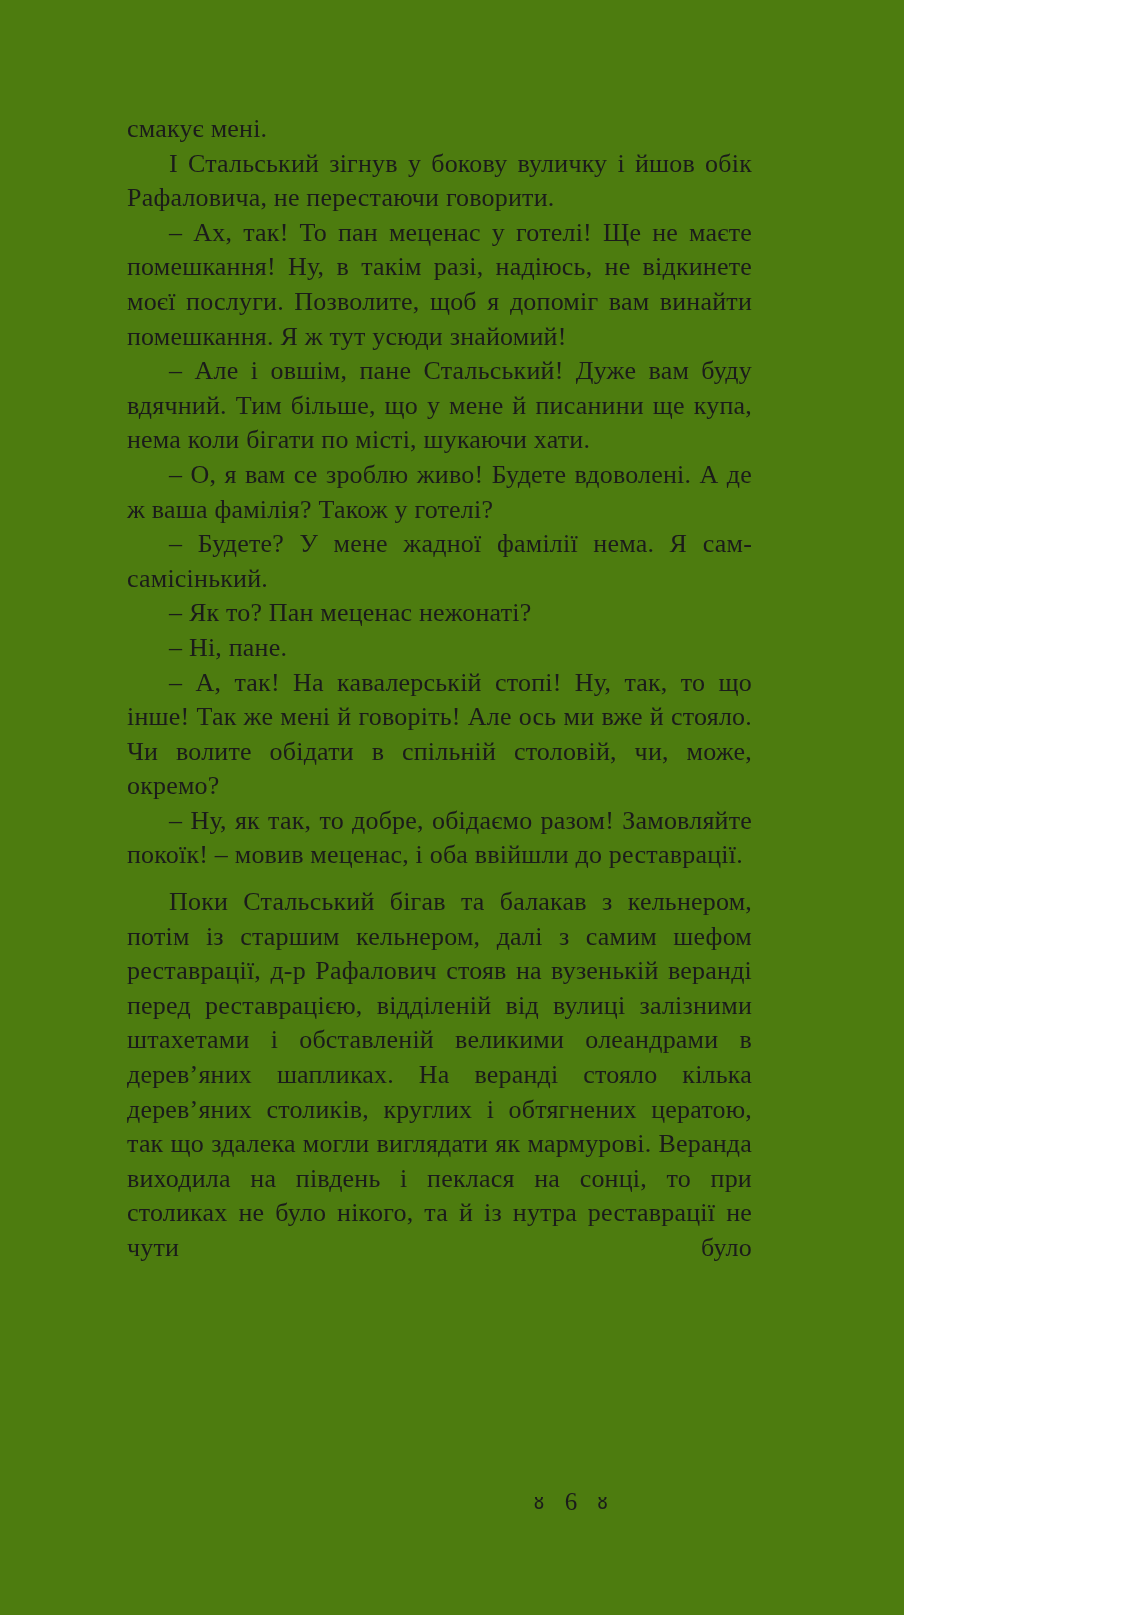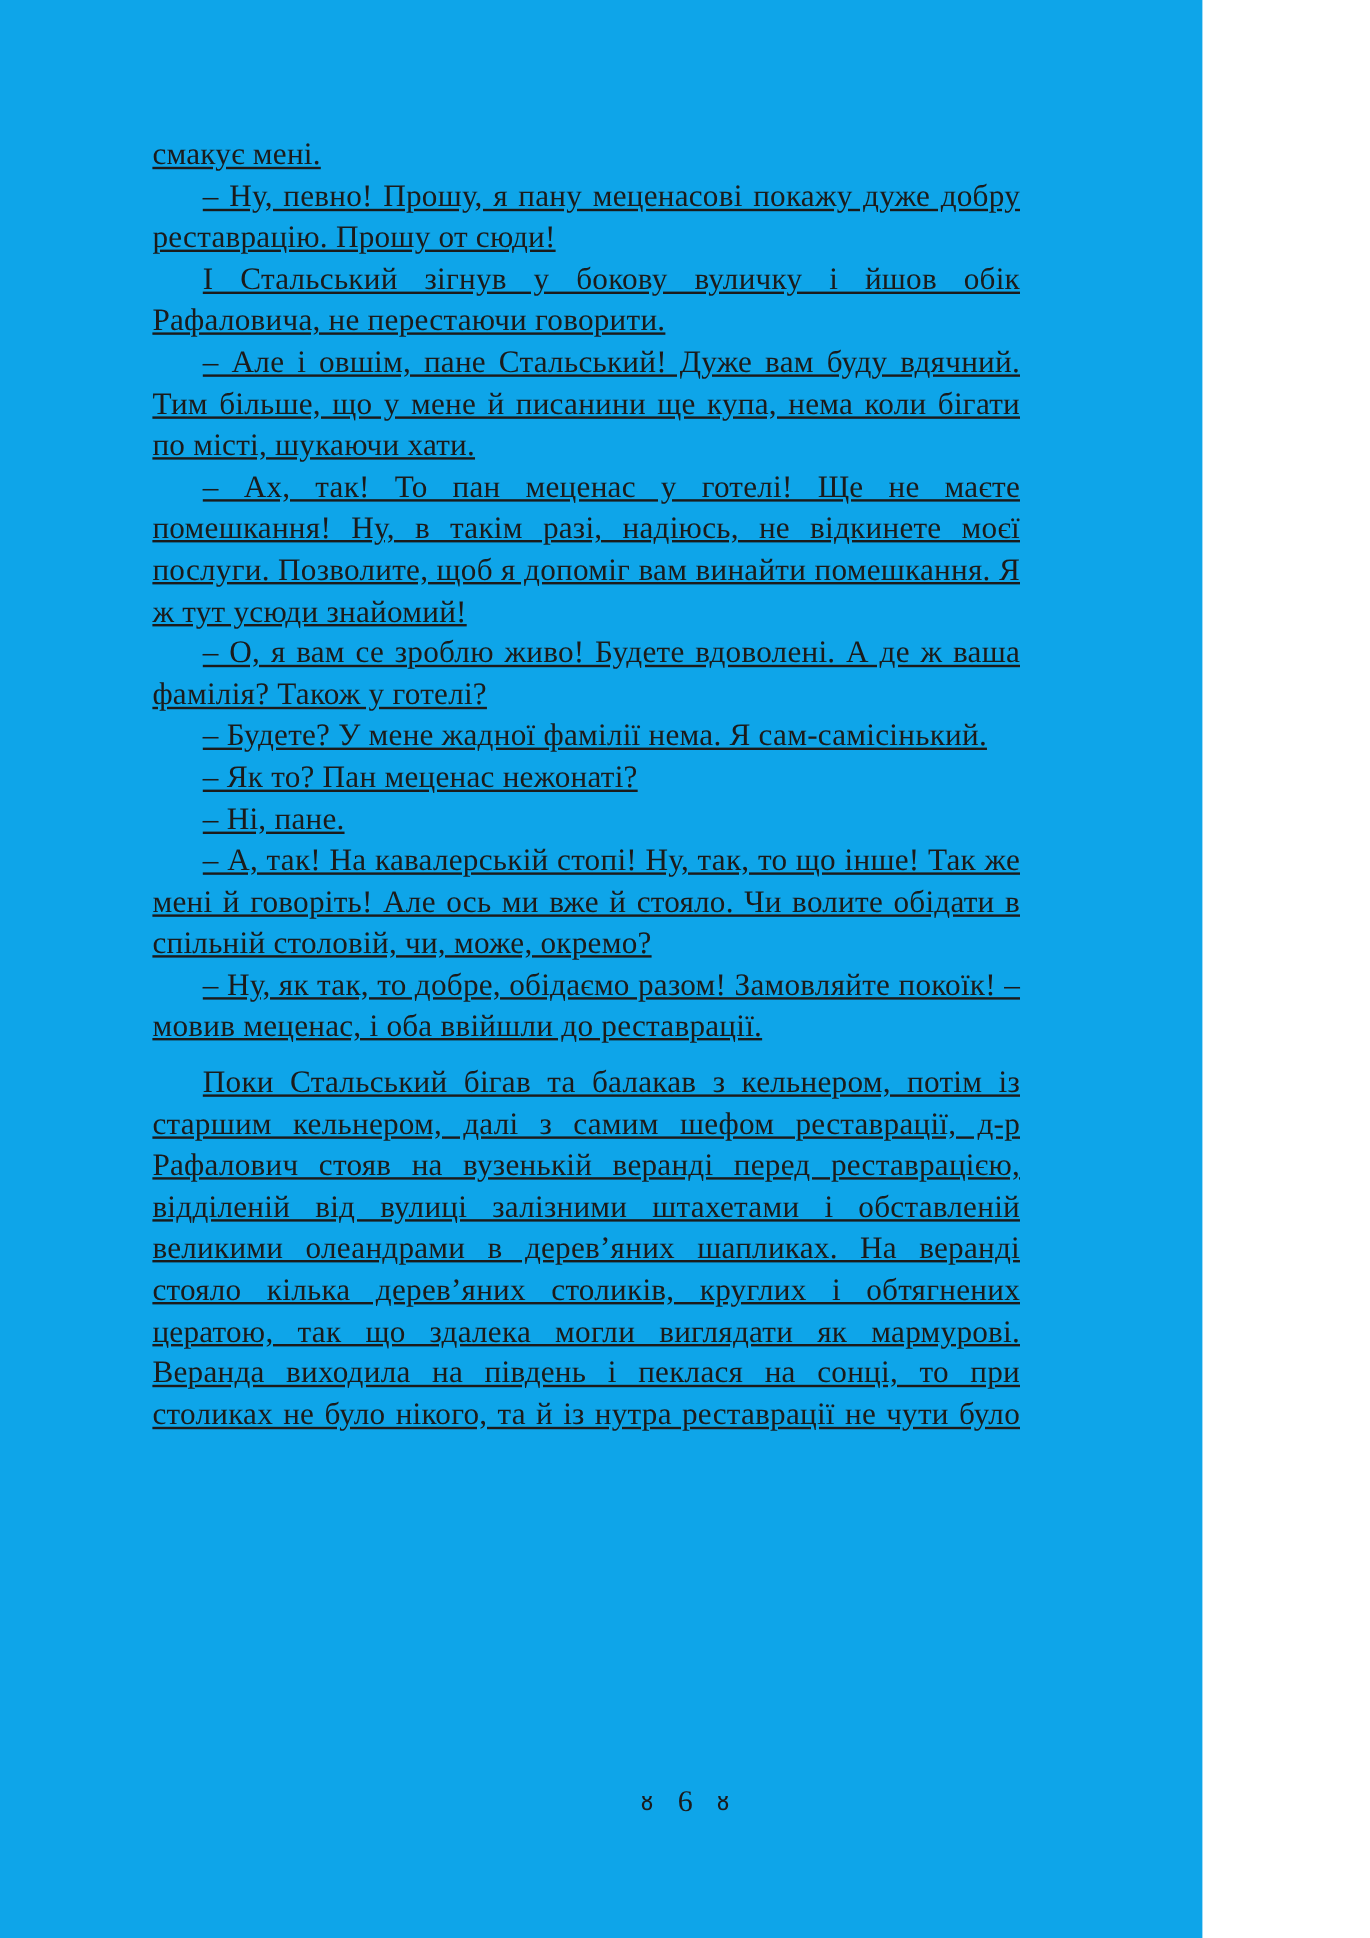--- a/index.html
+++ b/index.html
@@ -2,31 +2,30 @@
 <html lang="uk"><head>
 <meta charset="utf-8">
 <style>
   html, body {
     margin: 0;
     padding: 0;
     background: #ffffff;
   }
   .book-page {
     position: relative;
-    width: 1002px;
+    width: 904px;
     height: 1615px;
-    background: #0ea5e9;
+    background: #4d7c0f;
     color: #1b1b1b;
     font-family: "Liberation Serif", "DejaVu Serif", serif;
     font-size: 26px;
     line-height: 34.6px;
     box-sizing: border-box;
     padding: 112px 152px 0 127px;
     overflow: hidden;
-    text-decoration: underline;
   }
   .text-block {
     text-align: justify;
     letter-spacing: 0.2px;
   }
   .para {
     margin: 0;
     text-indent: 42px;
   }
   .para.no-indent {
@@ -70,24 +69,23 @@
     transform: scaleX(-1);
   }
 </style>
 </head>
 <body>
 
 <div class="book-page">
 
   <div class="text-block">
     <p class="para no-indent">смакує мені.</p>
-    <p class="para">– Ну, певно! Прошу, я пану меценасові покажу дуже добру реставрацію. Прошу от сюди!</p>
     <p class="para">І Стальський зігнув у бокову вуличку і йшов обік Рафаловича, не перестаючи говорити.</p>
+    <p class="para">– Ах, так! То пан меценас у готелі! Ще не маєте помешкання! Ну, в такім разі, надіюсь, не відкинете моєї послуги. Позволите, щоб я допоміг вам винайти помешкання. Я ж тут усюди знайомий!</p>
     <p class="para">– Але і овшім, пане Стальський! Дуже вам буду вдячний. Тим більше, що у мене й писанини ще купа, нема коли бігати по місті, шукаючи хати.</p>
-    <p class="para">– Ах, так! То пан меценас у готелі! Ще не маєте помешкання! Ну, в такім разі, надіюсь, не відкинете моєї послуги. Позволите, щоб я допоміг вам винайти помешкання. Я ж тут усюди знайомий!</p>
     <p class="para">– О, я вам се зроблю живо! Будете вдоволені. А де ж ваша фамілія? Також у готелі?</p>
     <p class="para">– Будете? У мене жадної фамілії нема. Я сам-самісінький.</p>
     <p class="para">– Як то? Пан меценас нежонаті?</p>
     <p class="para">– Ні, пане.</p>
     <p class="para">– А, так! На кавалерській стопі! Ну, так, то що інше! Так же мені й говоріть! Але ось ми вже й стояло. Чи волите обідати в спільній столовій, чи, може, окремо?</p>
     <p class="para">– Ну, як так, то добре, обідаємо разом! Замовляйте покоїк! – мовив меценас, і оба ввійшли до реставрації.</p>
 
 
     <p class="para continues">Поки Стальський бігав та балакав з кельнером, потім із старшим кельнером, далі з самим шефом реставрації, д-р Рафалович стояв на вузенькій веранді перед реставрацією, відділеній від вулиці залізними штахетами і обставленій великими олеандрами в дерев’яних шапликах. На веранді стояло кілька дерев’яних столиків, круглих і обтягнених цератою, так що здалека могли виглядати як мармурові. Веранда виходила на південь і пеклася на сонці, то при столиках не було нікого, та й із нутра реставрації не чути було</p>
   </div>

